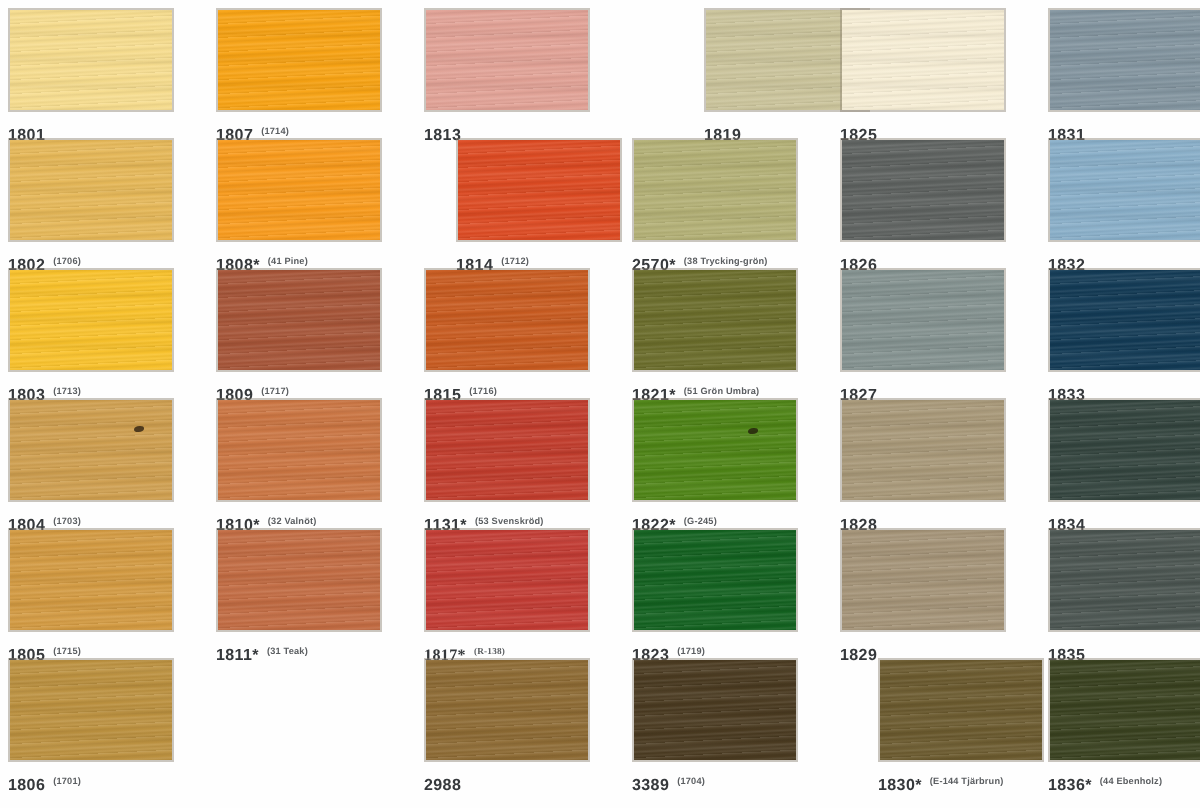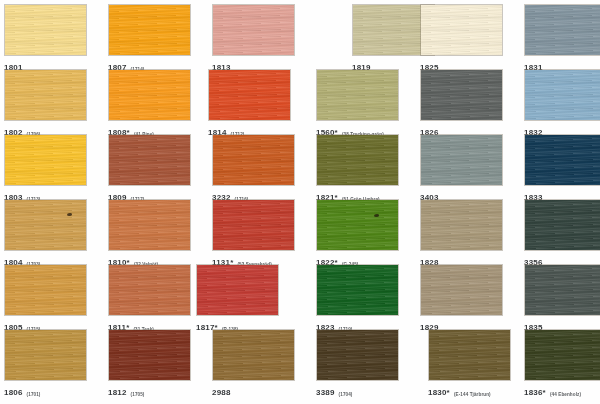--- a/index.html
+++ b/index.html
@@ -69,21 +69,21 @@
   .swatch .knot {
     position: absolute;
     width: 5px;
     height: 3px;
     border-radius: 60% 40% 55% 45%;
     background: rgba(30,20,10,0.72);
   }
   .label {
     margin-top: 7px;
     display: flex;
-    align-items: flex-end;
+    align-items: flex-start;
     gap: 4px;
     white-space: nowrap;
   }
   .code {
     font-size: 8px;
     font-weight: bold;
     color: #35383b;
     letter-spacing: 0.2px;
   }
   .alt {
@@ -175,39 +175,39 @@
       <div class="swatch">
         <div class="base" style="background: rgb(249, 155, 28);"></div>
         <div class="grain"></div>
         <div class="grain2"></div>
       </div>
       <div class="label">
         <span class="code">1808*</span>
         <span class="alt">(41 Pine)</span>
       </div>
     </div>
-    <div class="swatch-cell" style="left: 208px; top: 69px;">
+    <div class="swatch-cell" style="left: 228px; top: 69px;">
       <div class="swatch">
         <div class="base" style="background: rgb(221, 74, 34);"></div>
         <div class="grain"></div>
         <div class="grain2"></div>
       </div>
       <div class="label">
         <span class="code">1814</span>
         <span class="alt">(1712)</span>
       </div>
     </div>
     <div class="swatch-cell" style="left: 316px; top: 69px;">
       <div class="swatch">
         <div class="base" style="background: rgb(179, 176, 117);"></div>
         <div class="grain"></div>
         <div class="grain2"></div>
       </div>
       <div class="label">
-        <span class="code">1560*</span>
+        <span class="code">2570*</span>
         <span class="alt">(38 Trycking-grön)</span>
       </div>
     </div>
     <div class="swatch-cell" style="left: 420px; top: 69px;">
       <div class="swatch">
         <div class="base" style="background: rgb(93, 97, 95);"></div>
         <div class="grain"></div>
         <div class="grain2"></div>
       </div>
       <div class="label">
@@ -246,21 +246,21 @@
         <span class="alt">(1717)</span>
       </div>
     </div>
     <div class="swatch-cell" style="left: 212px; top: 134px;">
       <div class="swatch">
         <div class="base" style="background: rgb(200, 90, 31);"></div>
         <div class="grain"></div>
         <div class="grain2"></div>
       </div>
       <div class="label">
-        <span class="code">3232</span>
+        <span class="code">1815</span>
         <span class="alt">(1716)</span>
       </div>
     </div>
     <div class="swatch-cell" style="left: 316px; top: 134px;">
       <div class="swatch">
         <div class="base" style="background: rgb(106, 108, 42);"></div>
         <div class="grain"></div>
         <div class="grain2"></div>
       </div>
       <div class="label">
@@ -268,21 +268,21 @@
         <span class="alt">(51 Grön Umbra)</span>
       </div>
     </div>
     <div class="swatch-cell" style="left: 420px; top: 134px;">
       <div class="swatch">
         <div class="base" style="background: rgb(131, 145, 143);"></div>
         <div class="grain"></div>
         <div class="grain2"></div>
       </div>
       <div class="label">
-        <span class="code">3403</span>
+        <span class="code">1827</span>
       </div>
     </div>
     <div class="swatch-cell" style="left: 524px; top: 134px;">
       <div class="swatch">
         <div class="base" style="background: rgb(18, 58, 85);"></div>
         <div class="grain"></div>
         <div class="grain2"></div>
       </div>
       <div class="label">
         <span class="code">1833</span>
@@ -344,21 +344,21 @@
         <span class="code">1828</span>
       </div>
     </div>
     <div class="swatch-cell" style="left: 524px; top: 199px;">
       <div class="swatch">
         <div class="base" style="background: rgb(51, 68, 62);"></div>
         <div class="grain"></div>
         <div class="grain2"></div>
       </div>
       <div class="label">
-        <span class="code">3356</span>
+        <span class="code">1834</span>
       </div>
     </div>
     <div class="swatch-cell" style="left: 4px; top: 264px;">
       <div class="swatch">
         <div class="base" style="background: rgb(211, 154, 65);"></div>
         <div class="grain"></div>
         <div class="grain2"></div>
       </div>
       <div class="label">
         <span class="code">1805</span>
@@ -369,21 +369,21 @@
       <div class="swatch">
         <div class="base" style="background: rgb(194, 107, 66);"></div>
         <div class="grain"></div>
         <div class="grain2"></div>
       </div>
       <div class="label">
         <span class="code">1811*</span>
         <span class="alt">(31 Teak)</span>
       </div>
     </div>
-    <div class="swatch-cell" style="left: 196px; top: 264px;">
+    <div class="swatch-cell" style="left: 212px; top: 264px; font-family: Liberation Serif, serif;">
       <div class="swatch">
         <div class="base" style="background: rgb(194, 59, 51);"></div>
         <div class="grain"></div>
         <div class="grain2"></div>
       </div>
       <div class="label">
         <span class="code">1817*</span>
         <span class="alt">(R-138)</span>
       </div>
     </div>
@@ -422,31 +422,20 @@
       <div class="swatch">
         <div class="base" style="background: rgb(188, 145, 63);"></div>
         <div class="grain"></div>
         <div class="grain2"></div>
       </div>
       <div class="label">
         <span class="code">1806</span>
         <span class="alt">(1701)</span>
       </div>
     </div>
-    <div class="swatch-cell" style="left: 108px; top: 329px;">
-      <div class="swatch">
-        <div class="base" style="background: rgb(125, 48, 29);"></div>
-        <div class="grain"></div>
-        <div class="grain2"></div>
-      </div>
-      <div class="label">
-        <span class="code">1812</span>
-        <span class="alt">(1705)</span>
-      </div>
-    </div>
     <div class="swatch-cell" style="left: 212px; top: 329px;">
       <div class="swatch">
         <div class="base" style="background: rgb(141, 106, 51);"></div>
         <div class="grain"></div>
         <div class="grain2"></div>
       </div>
       <div class="label">
         <span class="code">2988</span>
       </div>
     </div>
@@ -454,21 +443,21 @@
       <div class="swatch">
         <div class="base" style="background: rgb(74, 58, 32);"></div>
         <div class="grain"></div>
         <div class="grain2"></div>
       </div>
       <div class="label">
         <span class="code">3389</span>
         <span class="alt">(1704)</span>
       </div>
     </div>
-    <div class="swatch-cell" style="left: 428px; top: 329px;">
+    <div class="swatch-cell" style="left: 439px; top: 329px;">
       <div class="swatch">
         <div class="base" style="background: rgb(107, 90, 46);"></div>
         <div class="grain"></div>
         <div class="grain2"></div>
       </div>
       <div class="label">
         <span class="code">1830*</span>
         <span class="alt">(E-144 Tjärbrun)</span>
       </div>
     </div>

